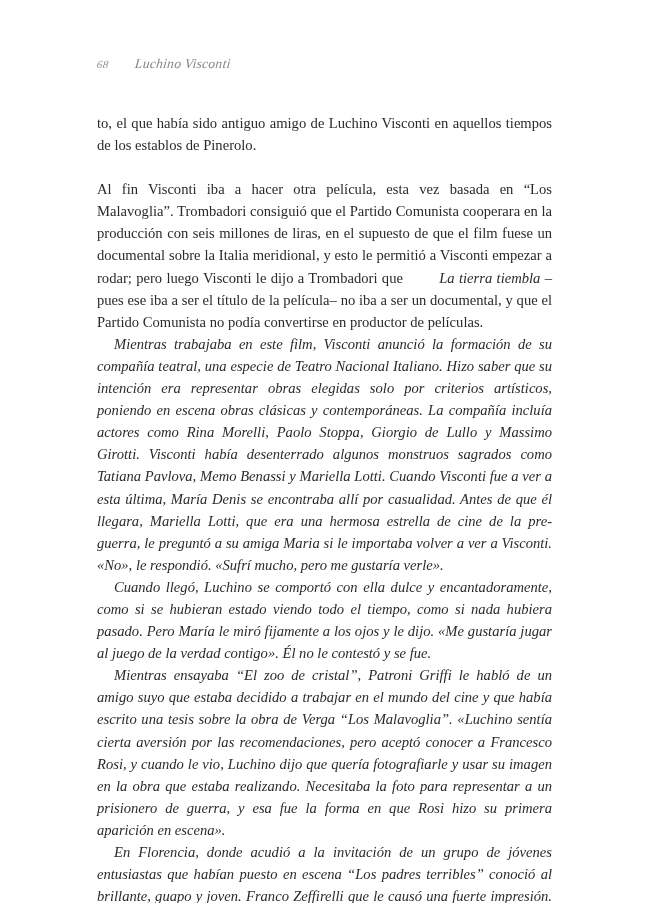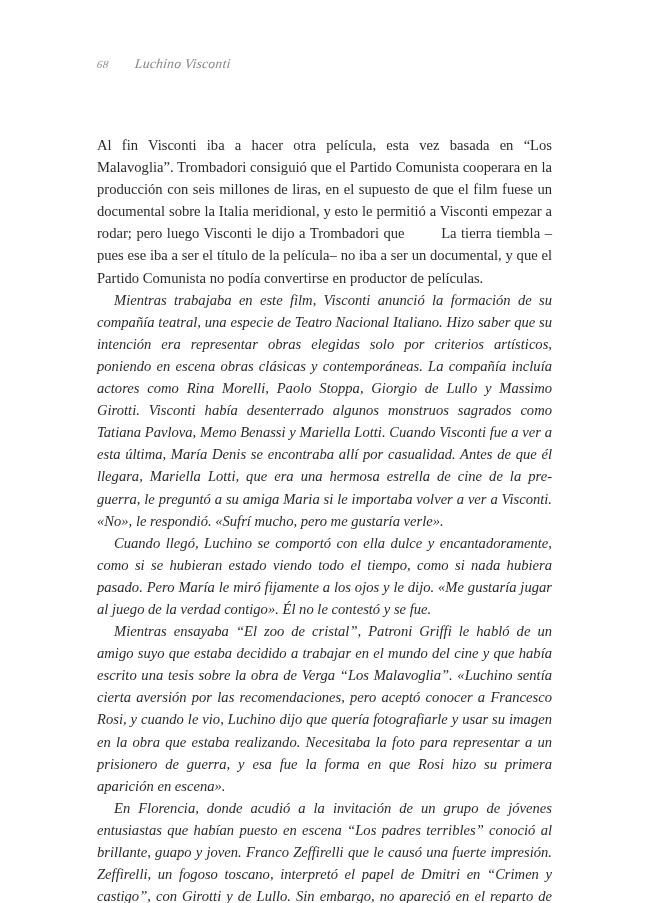--- a/index.html
+++ b/index.html
@@ -59,34 +59,36 @@
     text-indent: 0;
   }
   p.indent {
     text-indent: 17px;
     font-style: italic;
   }
   p.gap-before {
     margin-top: 22px;
   }
   .it {
+    font-style: italic;
     margin-left: 32px;
   }
 </style>
 </head>
 <body>
 
 <div class="page">
 
   <div class="running-head">
     <span class="folio">68</span>
     <span class="head-title">Luchino Visconti</span>
   </div>
 
   <div class="textblock" id="textblock">
+      <p class="para flush">to, el que había sido antiguo amigo de Luchino Visconti en aquellos tiempos de los establos de Pinerolo.</p>
       <p class="para flush gap-before">Al fin Visconti iba a hacer otra película, esta vez basada en “Los Malavoglia”. Trombadori consiguió que el Partido Comunista cooperara en la producción con seis millones de liras, en el supuesto de que el film fuese un documental sobre la Italia meridional, y esto le permitió a Visconti empezar a rodar; pero luego Visconti le dijo a Trombadori que <span class="it">La tierra tiembla</span> –pues ese iba a ser el título de la película– no iba a ser un documental, y que el Partido Comunista no podía convertirse en productor de películas.</p>
       <p class="para indent">Mientras trabajaba en este film, Visconti anunció la formación de su compañía teatral, una especie de Teatro Nacional Italiano. Hizo saber que su intención era representar obras elegidas solo por criterios artísticos, poniendo en escena obras clásicas y contemporáneas. La compañía incluía actores como Rina Morelli, Paolo Stoppa, Giorgio de Lullo y Massimo Girotti. Visconti había desenterrado algunos monstruos sagrados como Tatiana Pavlova, Memo Benassi y Mariella Lotti. Cuando Visconti fue a ver a esta última, María Denis se encontraba allí por casualidad. Antes de que él llegara, Mariella Lotti, que era una hermosa estrella de cine de la pre-guerra, le preguntó a su amiga Maria si le importaba volver a ver a Visconti. «No», le respondió. «Sufrí mucho, pero me gustaría verle».</p>
       <p class="para indent">Cuando llegó, Luchino se comportó con ella dulce y encantadoramente, como si se hubieran estado viendo todo el tiempo, como si nada hubiera pasado. Pero María le miró fijamente a los ojos y le dijo. «Me gustaría jugar al juego de la verdad contigo». Él no le contestó y se fue.</p>
       <p class="para indent">Mientras ensayaba “El zoo de cristal”, Patroni Griffi le habló de un amigo suyo que estaba decidido a trabajar en el mundo del cine y que había escrito una tesis sobre la obra de Verga “Los Malavoglia”. «Luchino sentía cierta aversión por las recomendaciones, pero aceptó conocer a Francesco Rosi, y cuando le vio, Luchino dijo que quería fotografiarle y usar su imagen en la obra que estaba realizando. Necesitaba la foto para representar a un prisionero de guerra, y esa fue la forma en que Rosi hizo su primera aparición en escena».</p>
       <p class="para indent">En Florencia, donde acudió a la invitación de un grupo de jóvenes entusiastas que habían puesto en escena “Los padres terribles” conoció al brillante, guapo y joven. Franco Zeffirelli que le causó una fuerte impresión. Zeffirelli, un fogoso toscano, interpretó el papel de Dmitri en “Crimen y castigo”, con Girotti y de Lullo. Sin embargo, no apareció en el reparto de “El zoo de cristal”, que se</p>
     </div>
 
 </div>
 
 </body></html>

